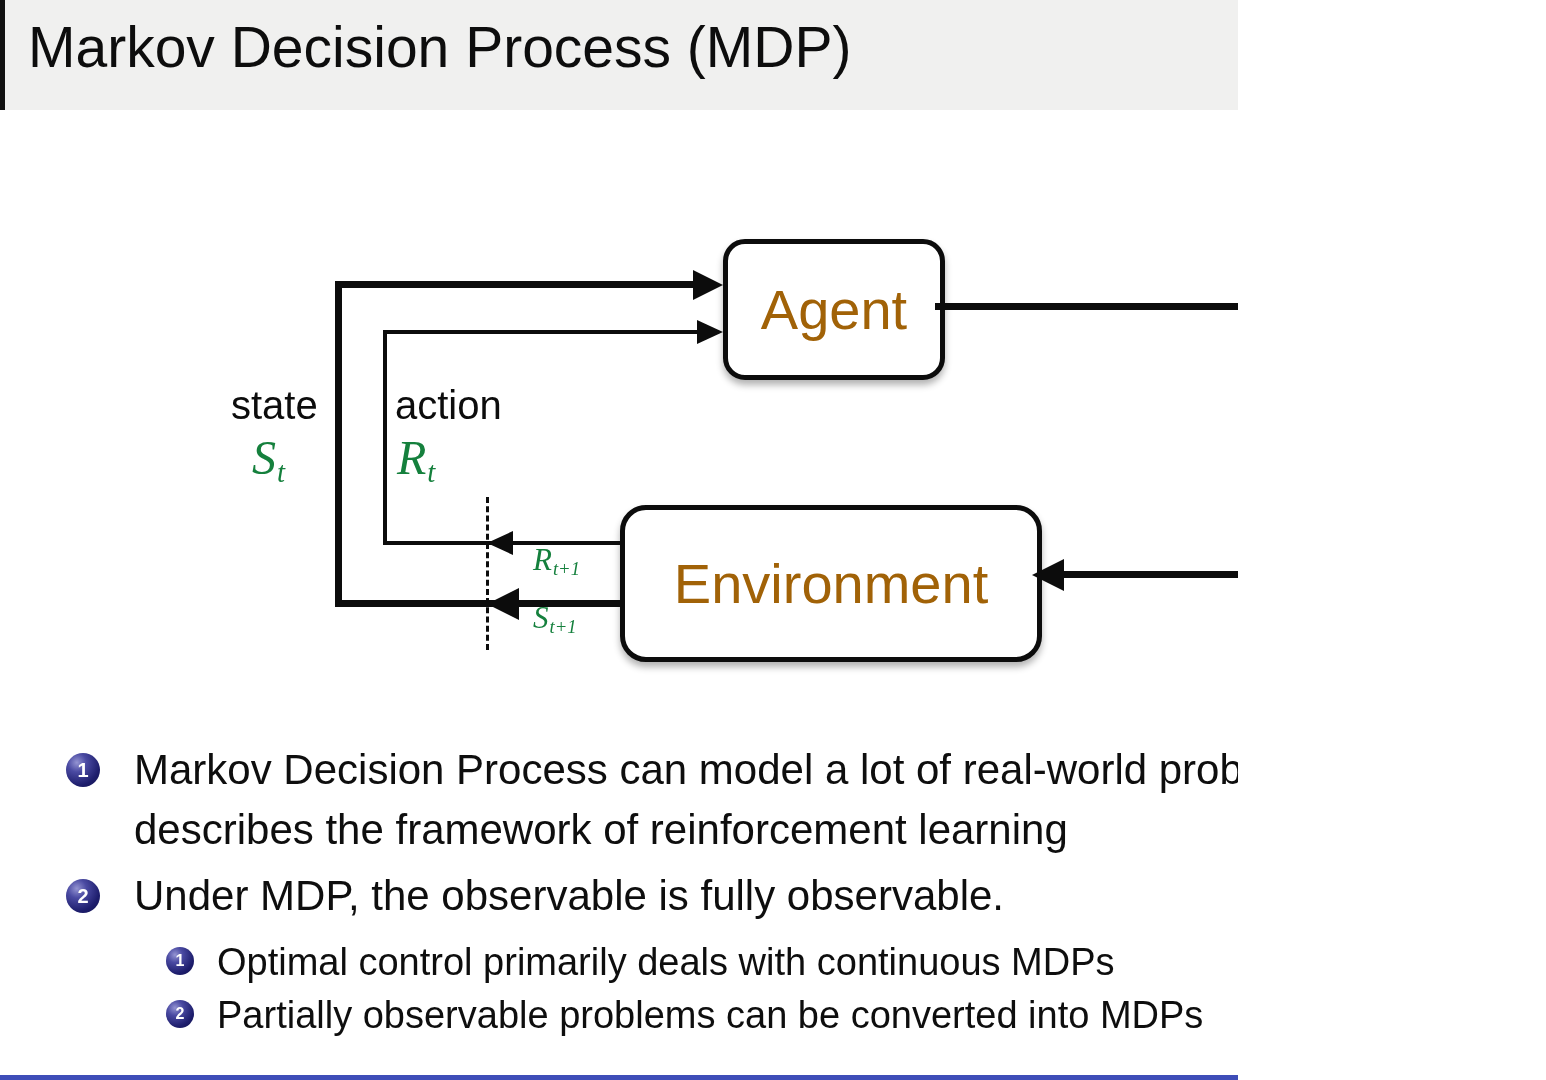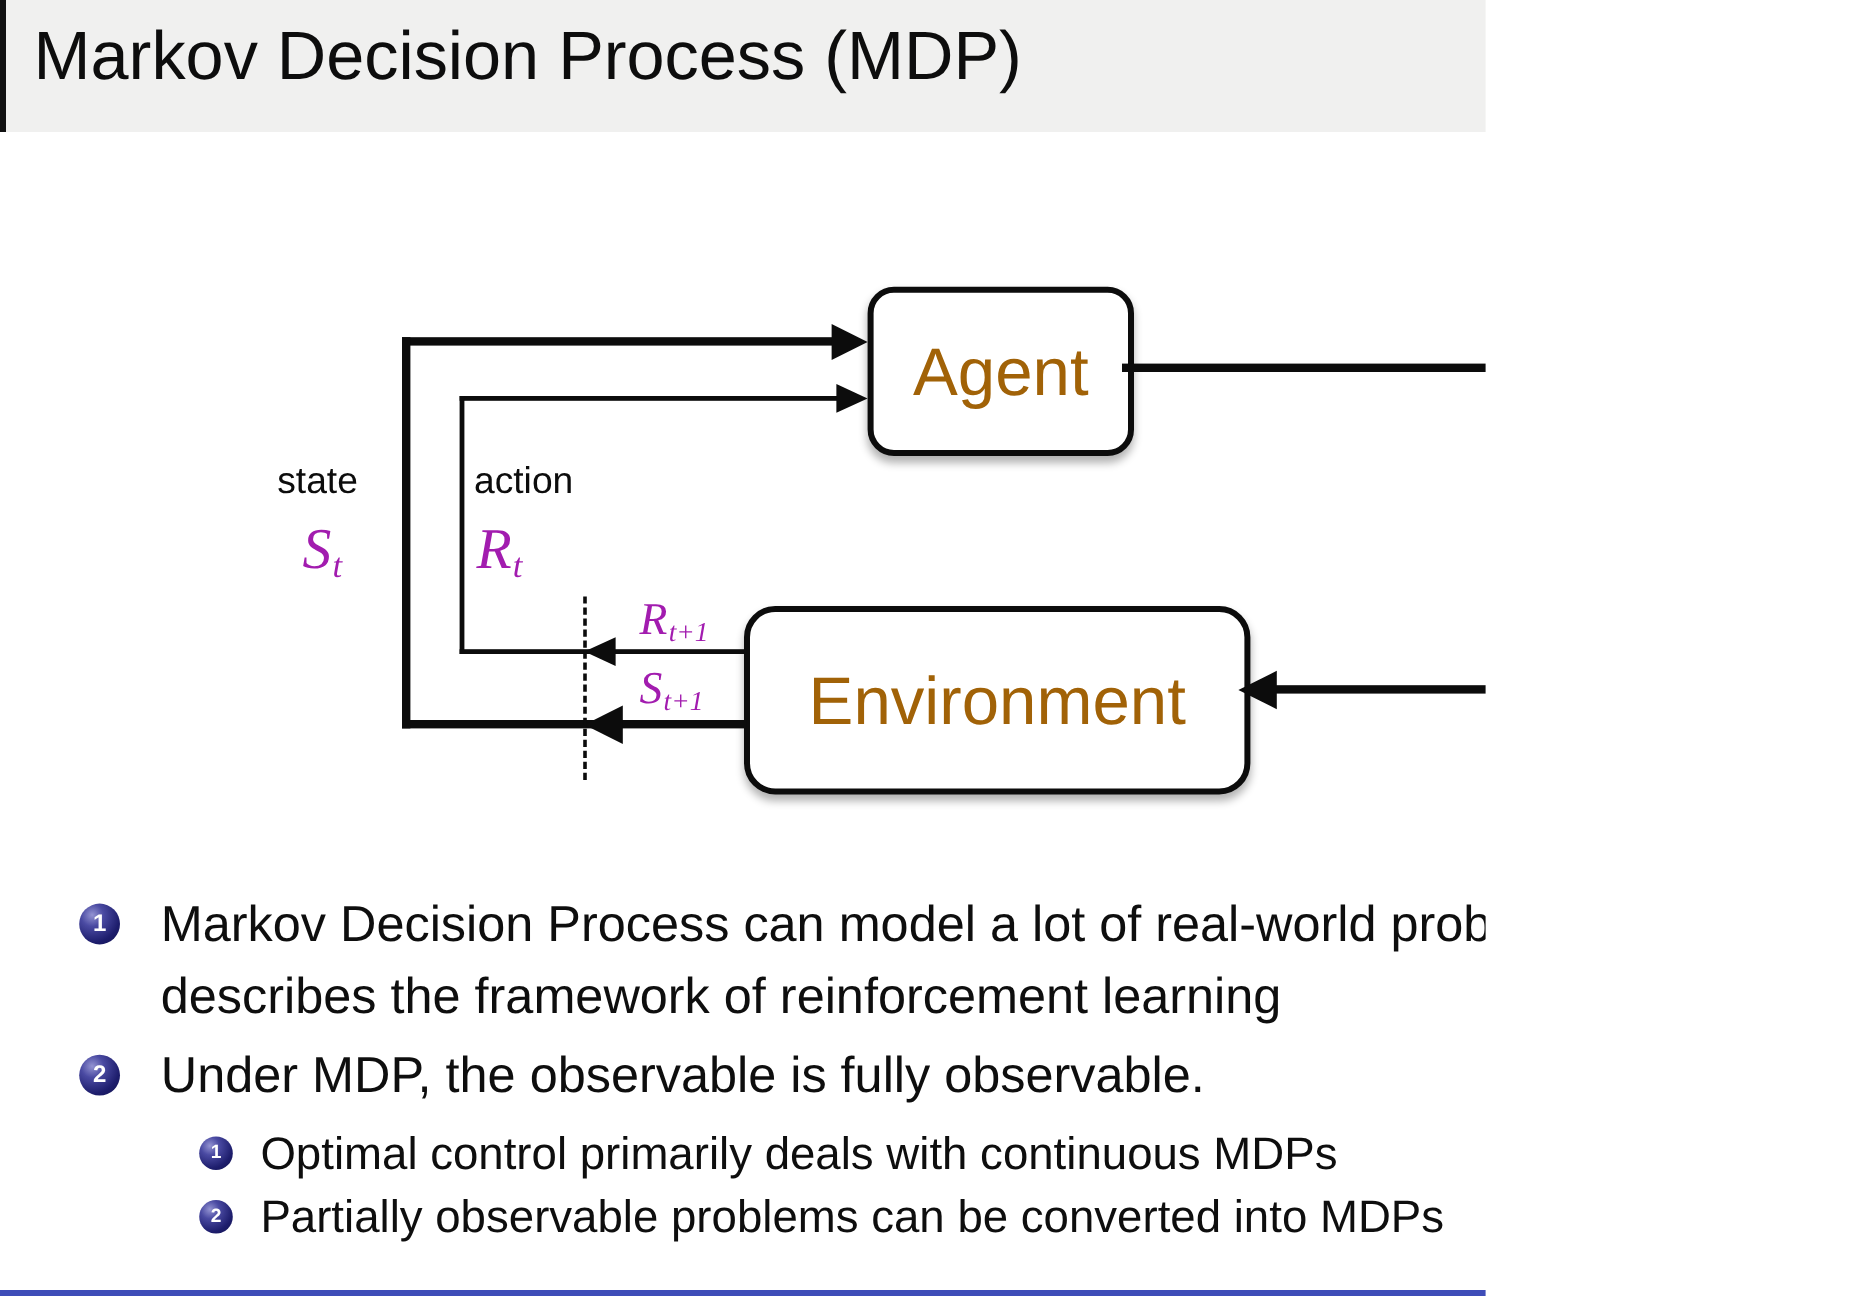--- a/index.html
+++ b/index.html
@@ -31,24 +31,24 @@
   }
   .agent-box{left:723px;top:239px;width:212px;height:131px;border-radius:22px;}
   .env-box{left:620px;top:505px;width:412px;height:147px;border-radius:26px;}
   .dbox .boxlabel{font-size:56px;color:#a16207;}
   .hline,.vline{position:absolute;background:#0c0c0c;}
   .arrow-r{position:absolute;width:0;height:0;border-top:15px solid transparent;border-bottom:15px solid transparent;border-left:30px solid #0c0c0c;}
   .arrow-r.small{border-top-width:12px;border-bottom-width:12px;border-left-width:26px;}
   .arrow-l{position:absolute;width:0;height:0;border-top:16px solid transparent;border-bottom:16px solid transparent;border-right:32px solid #0c0c0c;}
   .arrow-l.small{border-top-width:12px;border-bottom-width:12px;border-right-width:26px;}
   .dashed-line{position:absolute;left:486px;top:497px;height:153px;width:0;border-left:3px dashed #0c0c0c;}
-  .dlabel{position:absolute;font-size:31px;color:#0c0c0c;}
-  .math{position:absolute;font-family:"Liberation Serif",serif;font-style:italic;color:#a21caf;}
+  .dlabel{position:absolute;font-size:40px;color:#0c0c0c;}
+  .math{position:absolute;font-family:"Liberation Serif",serif;font-style:italic;color:#15803d;}
   .math-lg{font-size:48px;}
-  .math-md{font-size:38px;}
+  .math-md{font-size:31px;margin-top:48px;}
   .math sub{font-size:0.60em;font-style:italic;vertical-align:-0.28em;margin-left:1px;}
   
   .bullet-row{position:absolute;display:flex;align-items:flex-start;}
   .ball{
     flex:0 0 auto;border-radius:50%;
     background:radial-gradient(circle at 32% 28%, #9494d2 0%, #4a4aa2 28%, #1d1d6c 68%, #12124d 100%);
     color:#ffffff;display:flex;align-items:center;justify-content:center;
     font-weight:bold;
   }
   .ball.lvl1{width:34px;height:34px;font-size:20px;margin-top:13px;}

